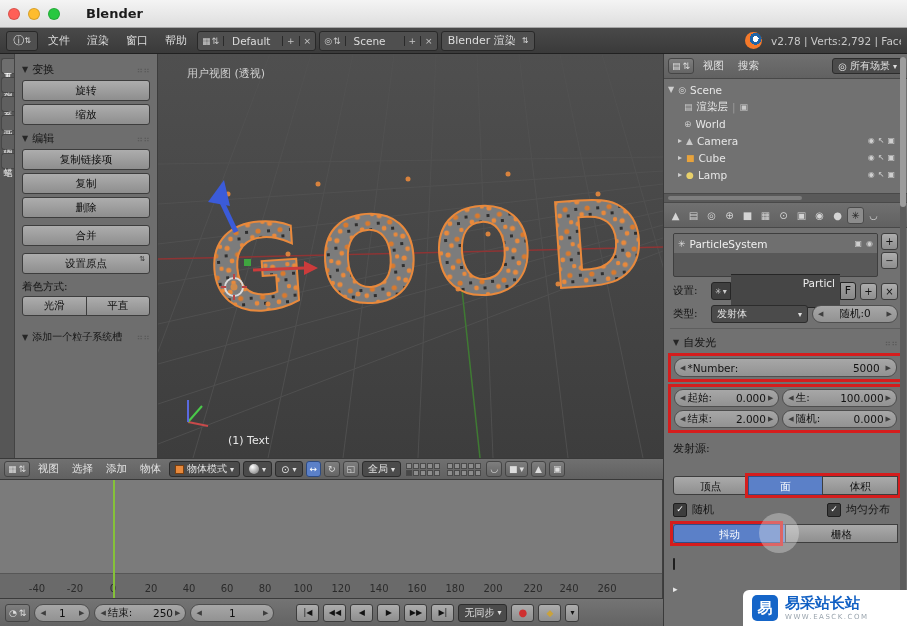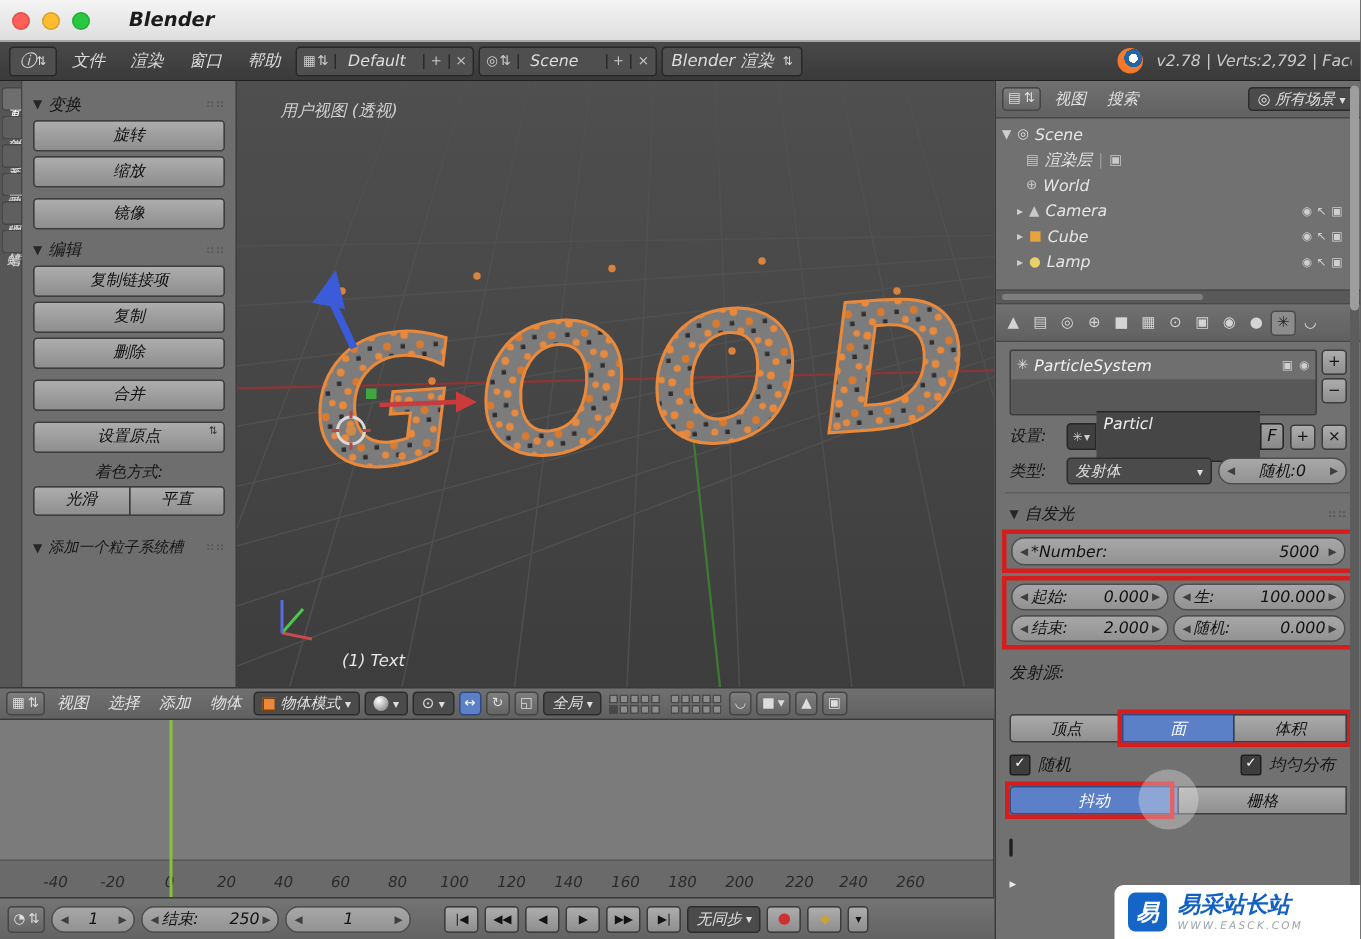--- a/index.html
+++ b/index.html
@@ -1,16 +1,16 @@
 <!DOCTYPE html>
 <html><head>
 <meta charset="utf-8">
 <style>
   html,body{margin:0;padding:0;background:#555;}
-  #app{position:relative;width:907px;height:626px;font-family:"DejaVu Sans","Liberation Sans",sans-serif;font-size:11px;background:#717171;overflow:hidden;color:#ddd;font-style:italic;}
+  #app{position:relative;width:907px;height:626px;font-family:"DejaVu Sans","Liberation Sans",sans-serif;font-size:11px;background:#717171;overflow:hidden;color:#ddd;}
   .ic{display:inline-block;}
 
   
   .titlebar{position:absolute;left:0;top:0;width:907px;height:28px;background:linear-gradient(#f4f4f4,#dedede);border-bottom:1px solid #a6a6a6;display:flex;align-items:center;box-sizing:border-box;}
   .tl{width:12px;height:12px;border-radius:50%;margin-left:8px;border:1px solid rgba(0,0,0,.15);box-sizing:border-box;}
   .tl.r{background:#ff5f57;} .tl.y{background:#febc2e;} .tl.g{background:#28c840;}
   .title-text{margin-left:26px;font-weight:bold;font-size:13px;color:#1b1b1b;}
 
   
   .topbar{position:absolute;left:0;top:28px;width:907px;height:26px;background:linear-gradient(#494949,#3a3a3a);border-bottom:1px solid #212121;display:flex;align-items:center;gap:3px;padding:0 6px;box-sizing:border-box;}
@@ -27,21 +27,21 @@
   .vtab{writing-mode:vertical-rl;font-size:9px;color:#d6d6d6;background:#5f5f5f;border:1px solid #474747;border-right:none;border-radius:3px 0 0 3px;padding:7px 0;width:12px;text-align:center;}
   .vtab.on{background:#6e6e6e;color:#fff;}
 
   
   .toolshelf{position:absolute;left:15px;top:54px;width:143px;height:404px;background:#6e6e6e;border-right:1px solid #3c3c3c;box-sizing:border-box;padding:2px 7px;}
   .phead{display:flex;align-items:center;gap:4px;color:#151515;margin:6px 0 3px;font-size:11px;}
   .tri{font-size:8px;color:#262626;}
   .grip{margin-left:auto;color:#5a5a5a;font-size:9px;}
   .tbtn{height:19px;line-height:18px;background:linear-gradient(#adadad,#8e8e8e);border:1px solid #3d3d3d;border-radius:3px;color:#0f0f0f;text-align:center;margin:3px 0;font-size:10.5px;position:relative;}
   .tbtn .ddar{position:absolute;right:4px;top:1px;font-size:7px;color:#333;line-height:8px;}
-  .slabel{color:#151515;margin:6px 0 2px;font-size:10.5px;text-align:center;}
+  .slabel{color:#151515;margin:6px 0 2px;font-size:10.5px;}
   .shade-row{display:flex;margin:0 0;}
   .shade-row div{flex:1;background:linear-gradient(#adadad,#8e8e8e);border:1px solid #3d3d3d;color:#0f0f0f;text-align:center;height:18px;line-height:17px;font-size:10.5px;}
   .shade-row div:first-child{border-radius:3px 0 0 3px;}
   .shade-row div:last-child{border-radius:0 3px 3px 0;margin-left:-1px;}
 
   
   .viewport{position:absolute;left:158px;top:54px;width:505px;height:404px;background:linear-gradient(#4f4f4f,#3d3d3d);overflow:hidden;}
   .vp-label{position:absolute;color:#cfcfcf;font-size:11px;pointer-events:none;}
 
   
@@ -84,21 +84,21 @@
   .pbody{position:relative;padding:5px 9px;color:#151515;}
   .slotwrap{display:flex;gap:3px;}
   .slotlist{flex:1;height:42px;background:#585858;border:1px solid #3e3e3e;border-radius:2px;overflow:hidden;}
   .slotrow{height:19px;background:#6f6f6f;display:flex;align-items:center;gap:4px;padding:0 4px;color:#f0f0f0;font-size:10.5px;}
   .sbtncol{display:flex;flex-direction:column;gap:2px;}
   .sqbtn{width:17px;height:17px;background:linear-gradient(#adadad,#8e8e8e);border:1px solid #3d3d3d;border-radius:3px;color:#131313;display:flex;align-items:center;justify-content:center;font-size:10px;box-sizing:border-box;}
   .prow{display:flex;align-items:center;gap:4px;margin:5px 0;}
   .plabel{width:34px;font-size:10.5px;color:#151515;}
   .namewidget{display:flex;align-items:center;height:18px;flex:1;}
   .nw-ic{background:#3f3f3f;border:1px solid #262626;border-radius:3px 0 0 3px;height:18px;display:flex;align-items:center;padding:0 3px;color:#ccc;font-size:8px;gap:1px;box-sizing:border-box;}
-  .nw-name{background:#464646;border-top:1px solid #262626;border-bottom:1px solid #262626;color:#ededed;flex:1;height:34px;line-height:16px;padding:0 5px;font-size:10.5px;box-sizing:border-box;}
+  .nw-name{background:#464646;border-top:1px solid #262626;border-bottom:1px solid #262626;color:#ededed;flex:1;height:34px;line-height:16px;padding:0 5px;font-size:10.5px;box-sizing:border-box;text-align:right;}
   .nw-f{background:linear-gradient(#a0a0a0,#898989);border:1px solid #262626;border-radius:0 3px 3px 0;width:16px;text-align:center;height:18px;line-height:16px;box-sizing:border-box;color:#111;}
   .sep{height:1px;background:#5e5e5e;margin:5px -3px;}
   .redwrap{border:3px solid #d51d1d;padding:2px 3px;margin:0 -5px;}
   .seg{display:flex;position:relative;margin:3px 0;}
   .seg > div.sc{flex:1;height:19px;line-height:18px;text-align:center;background:linear-gradient(#aaaaaa,#8f8f8f);border:1px solid #3d3d3d;color:#111;font-size:10.5px;margin-left:-1px;box-sizing:border-box;}
   .seg > div.sc:first-child{border-radius:3px 0 0 3px;margin-left:0;}
   .seg > div.sc:last-child{border-radius:0 3px 3px 0;}
   .seg > div.sc.on{background:#5b80c8;color:#fff;border-color:#2f4e86;}
   .redover{position:absolute;border:3px solid #d51d1d;top:-3px;bottom:-3px;pointer-events:none;}
   .cb{width:12px;height:12px;background:#3d3d3d;border:1px solid #1e1e1e;border-radius:2px;color:#fff;font-size:9px;line-height:11px;text-align:center;flex:0 0 auto;}
@@ -171,21 +171,20 @@
   </div>
 
   <div class="toolshelf">
     <div class="phead">
       <span class="tri">▼</span>
       <span>变换</span>
       <span class="grip">⠶⠶</span>
     </div>
     <div class="tbtn">旋转</div>
     <div class="tbtn">缩放</div>
-    <div class="tbtn" style="margin-top:7px">镜像</div>
 
     <div class="phead">
       <span class="tri">▼</span>
       <span>编辑</span>
       <span class="grip">⠶⠶</span>
     </div>
     <div class="tbtn">复制链接项</div>
     <div class="tbtn">复制</div>
     <div class="tbtn">删除</div>
     <div class="tbtn" style="margin-top:7px">合并</div>

